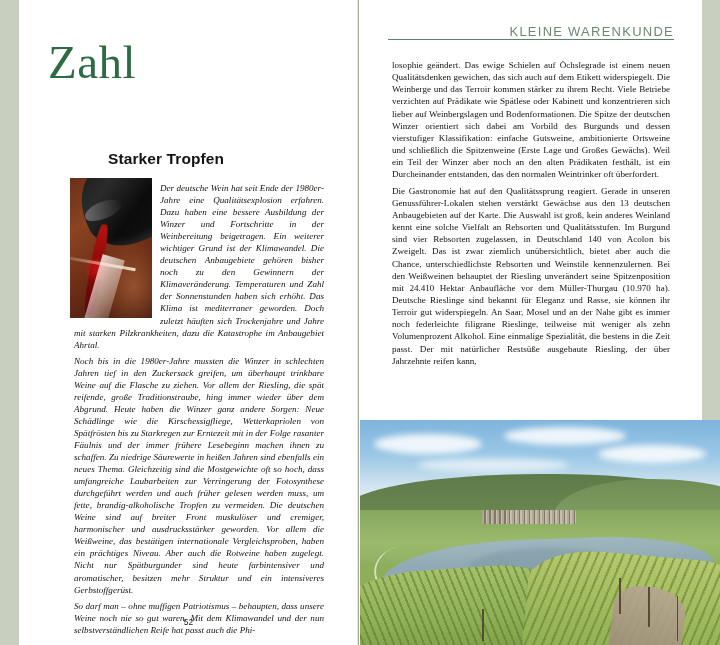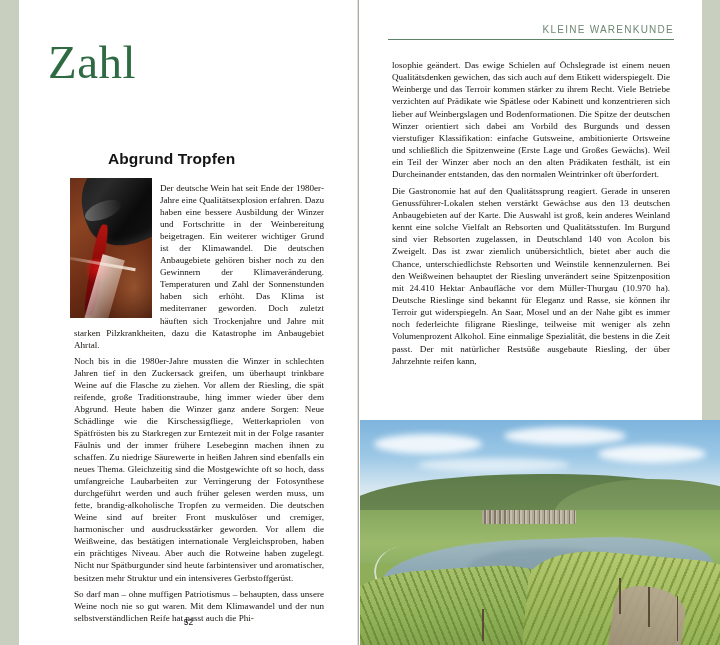--- a/index.html
+++ b/index.html
@@ -150,20 +150,21 @@
     height: 16%;
     background: radial-gradient(circle at 40% 40%, rgba(210,20,20,0.85), rgba(140,8,8,0) 70%);
   }
 
   
   .col-left-wrap {
     position: absolute;
     left: 51px;
     top: 178px;
     width: 258px;
+    font-style: italic;
   }
   .body-text {
     font-family: "Liberation Serif", serif;
     font-size: 9.1px;
     line-height: 12.05px;
     color: #16120f;
     text-align: justify;
     hyphens: manual;
     margin: 4px;
   }
@@ -186,21 +187,21 @@
     font-weight: normal;
     color: #1a1a1a;
   }
 
   
   .running-head {
     position: absolute;
     right: 28px;
     top: 24px;
     font-family: "Liberation Sans", sans-serif;
-    font-size: 10px;
+    font-size: 13px;
     letter-spacing: 1.25px;
     color: #6e8773;
     text-transform: uppercase;
   }
   .head-rule {
     position: absolute;
     left: 29px;
     right: 28px;
     top: 39px;
     height: 1px;
@@ -352,21 +353,21 @@
 </style>
 </head>
 <body>
 
 <div class="spread">
 
   <div class="page page-left">
 
     <div class="chapter-title">Zahl</div>
 
-    <div class="section-heading">Abgrund Tropfen</div>
+    <div class="section-heading">Starker Tropfen</div>
 
     <div class="photo-wine">
       <div class="bg"></div>
       <div class="bottle"></div>
       <div class="bottle-ring"></div>
       <div class="pour"></div>
       <div class="splash"></div>
       <div class="glass-body"></div>
       <div class="glass-rim"></div>
     </div>

